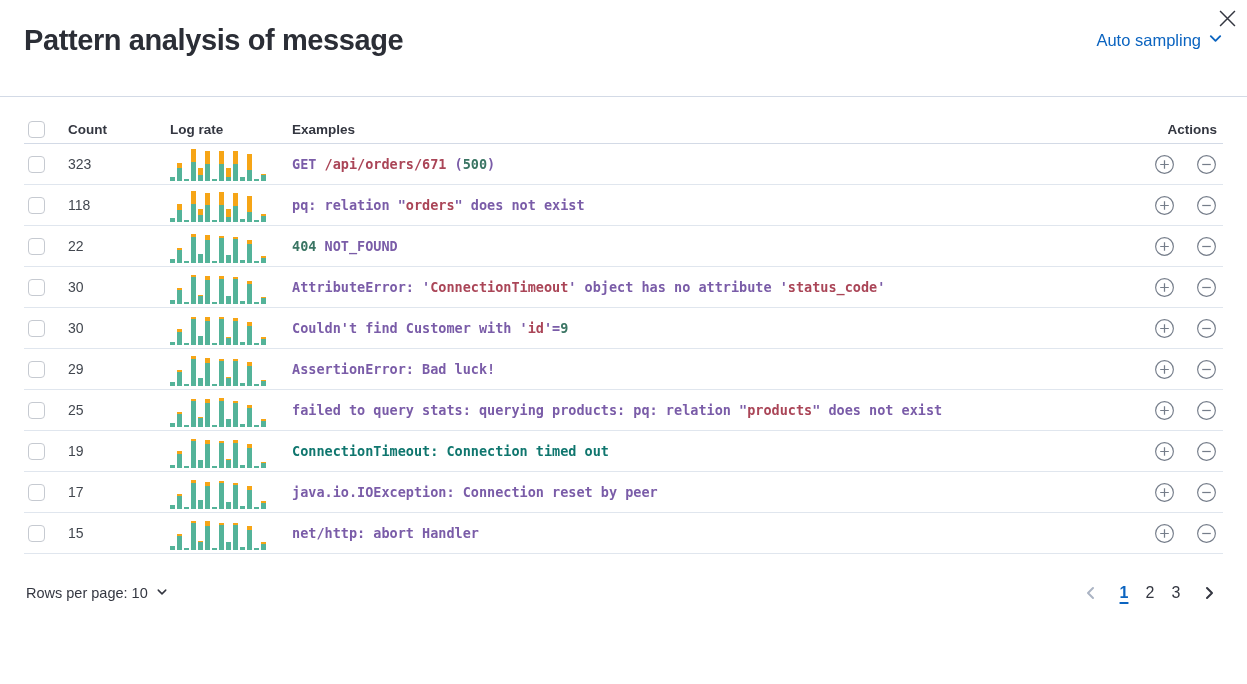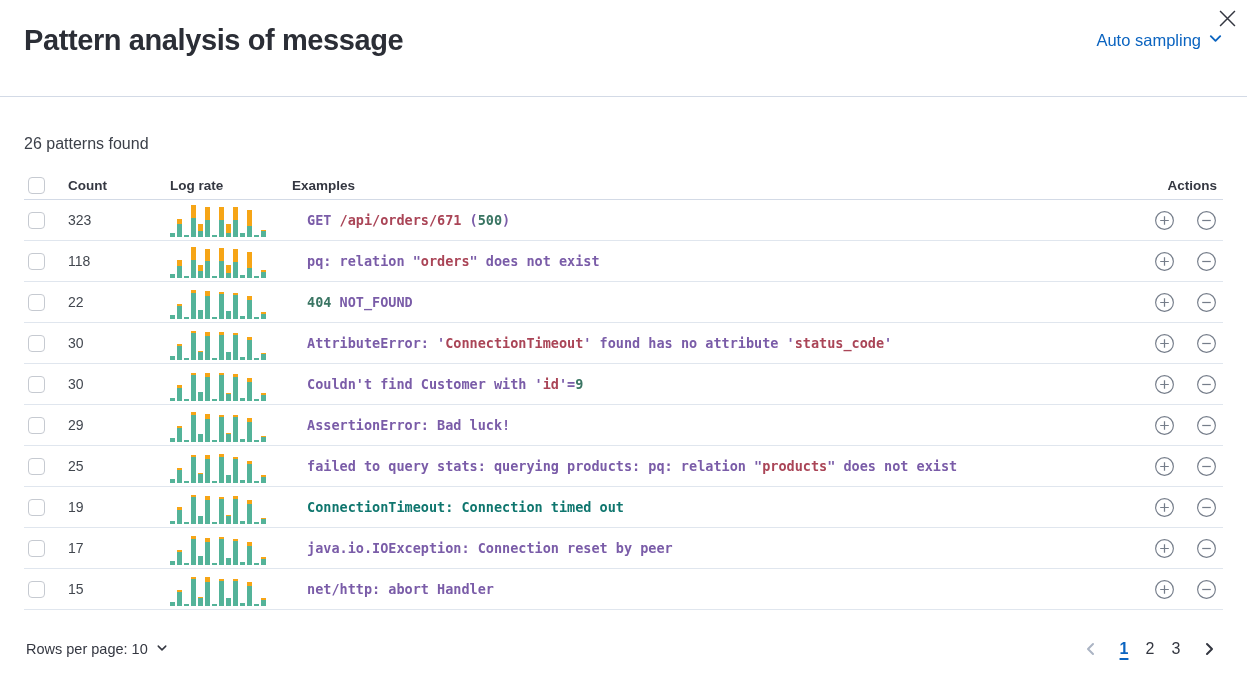--- a/index.html
+++ b/index.html
@@ -36,21 +36,21 @@
   .tr .col-count { color:#42474f; }
 
   .checkbox { width:17px; height:17px; border:1px solid #C6CAD1; border-radius:4px; background:#fff; cursor:pointer; }
 
   .spark { display:flex; align-items:flex-end; gap:2px; height:34px; width:100px; }
   .spark .bar { width:5px; display:flex; flex-direction:column; justify-content:flex-end; }
   .spark .seg-o { width:100%; }
   .spark .seg-g { width:100%; }
 
   .example { font-family:"DejaVu Sans Mono", monospace; font-size:13.5px; font-weight:600;
-             white-space:nowrap; overflow:hidden;margin-left:15px; }
+             white-space:nowrap; overflow:hidden; }
 
   .icon-btn { background:none; border:none; cursor:pointer; width:22px; height:22px; padding:0;
               display:flex; align-items:center; justify-content:center; }
 
   
   .footer { margin-top:26px; display:flex; justify-content:space-between; align-items:center; padding:0 2px; }
   .rows-per-page { display:flex; align-items:center; gap:8px; font-size:14.5px; color:#343741;
                    background:none; border:none; cursor:pointer; font-family:"Liberation Sans", sans-serif; }
   .pagination { display:flex; align-items:center; gap:8px; }
   .page-btn { background:none; border:none; font-family:"Liberation Sans", sans-serif; font-size:16px;
@@ -79,21 +79,20 @@
       <span>Auto sampling</span>
       <span>
         <svg width="15" height="15" viewBox="0 0 16 16">
             <path d="M3 5.5 L8 10.5 L13 5.5" stroke="#0B64C0" stroke-width="2" fill="none" stroke-linecap="round" stroke-linejoin="round"></path>
           </svg>
       </span>
     </button>
   </div>
 
   <div class="main">
-    <div class="summary">26 patterns found</div>
 
     <div class="table">
       <div class="thead">
         <div class="col-check">
             <div class="checkbox"></div>
           </div>
         <div class="col-count">Count</div>
         <div class="col-rate">Log rate</div>
         <div class="col-ex">Examples</div>
         <div class="col-actions">Actions</div>
@@ -380,21 +379,21 @@
                 </div>
                 <div class="bar">
                   <div class="seg-g" style="height: 2px; background: rgb(84, 179, 153);"></div>
                 </div>
                 <div class="bar">
                   <div class="seg-o" style="height: 1px; background: rgb(246, 165, 22);"></div>
                   <div class="seg-g" style="height: 6px; background: rgb(84, 179, 153);"></div>
                 </div>
               </div>
             </div>
-    <div class="col-ex"><span class="example"><span style="color: rgb(122, 92, 168);">AttributeError: '</span><span style="color: rgb(170, 69, 87);">ConnectionTimeout</span><span style="color: rgb(122, 92, 168);">' found has no attribute '</span><span style="color: rgb(170, 69, 87);">status_code</span><span style="color: rgb(122, 92, 168);">'</span></span></div>
+    <div class="col-ex"><span class="example"><span style="color: rgb(122, 92, 168);">AttributeError: '</span><span style="color: rgb(170, 69, 87);">ConnectionTimeout</span><span style="color: rgb(122, 92, 168);">' object has no attribute '</span><span style="color: rgb(170, 69, 87);">status_code</span><span style="color: rgb(122, 92, 168);">'</span></span></div>
     <div class="col-actions">
       <button class="icon-btn">
         <svg width="21" height="21" viewBox="0 0 22 22">
                   <circle cx="11" cy="11" r="9.3" stroke="#757D8A" stroke-width="1.2" fill="none"></circle>
                   <path d="M11 6.5 V15.5 M6.5 11 H15.5" stroke="#757D8A" stroke-width="1.3"></path>
                 </svg>
       </button>
       <button class="icon-btn">
         <svg width="21" height="21" viewBox="0 0 22 22">
                   <circle cx="11" cy="11" r="9.3" stroke="#757D8A" stroke-width="1.2" fill="none"></circle>

